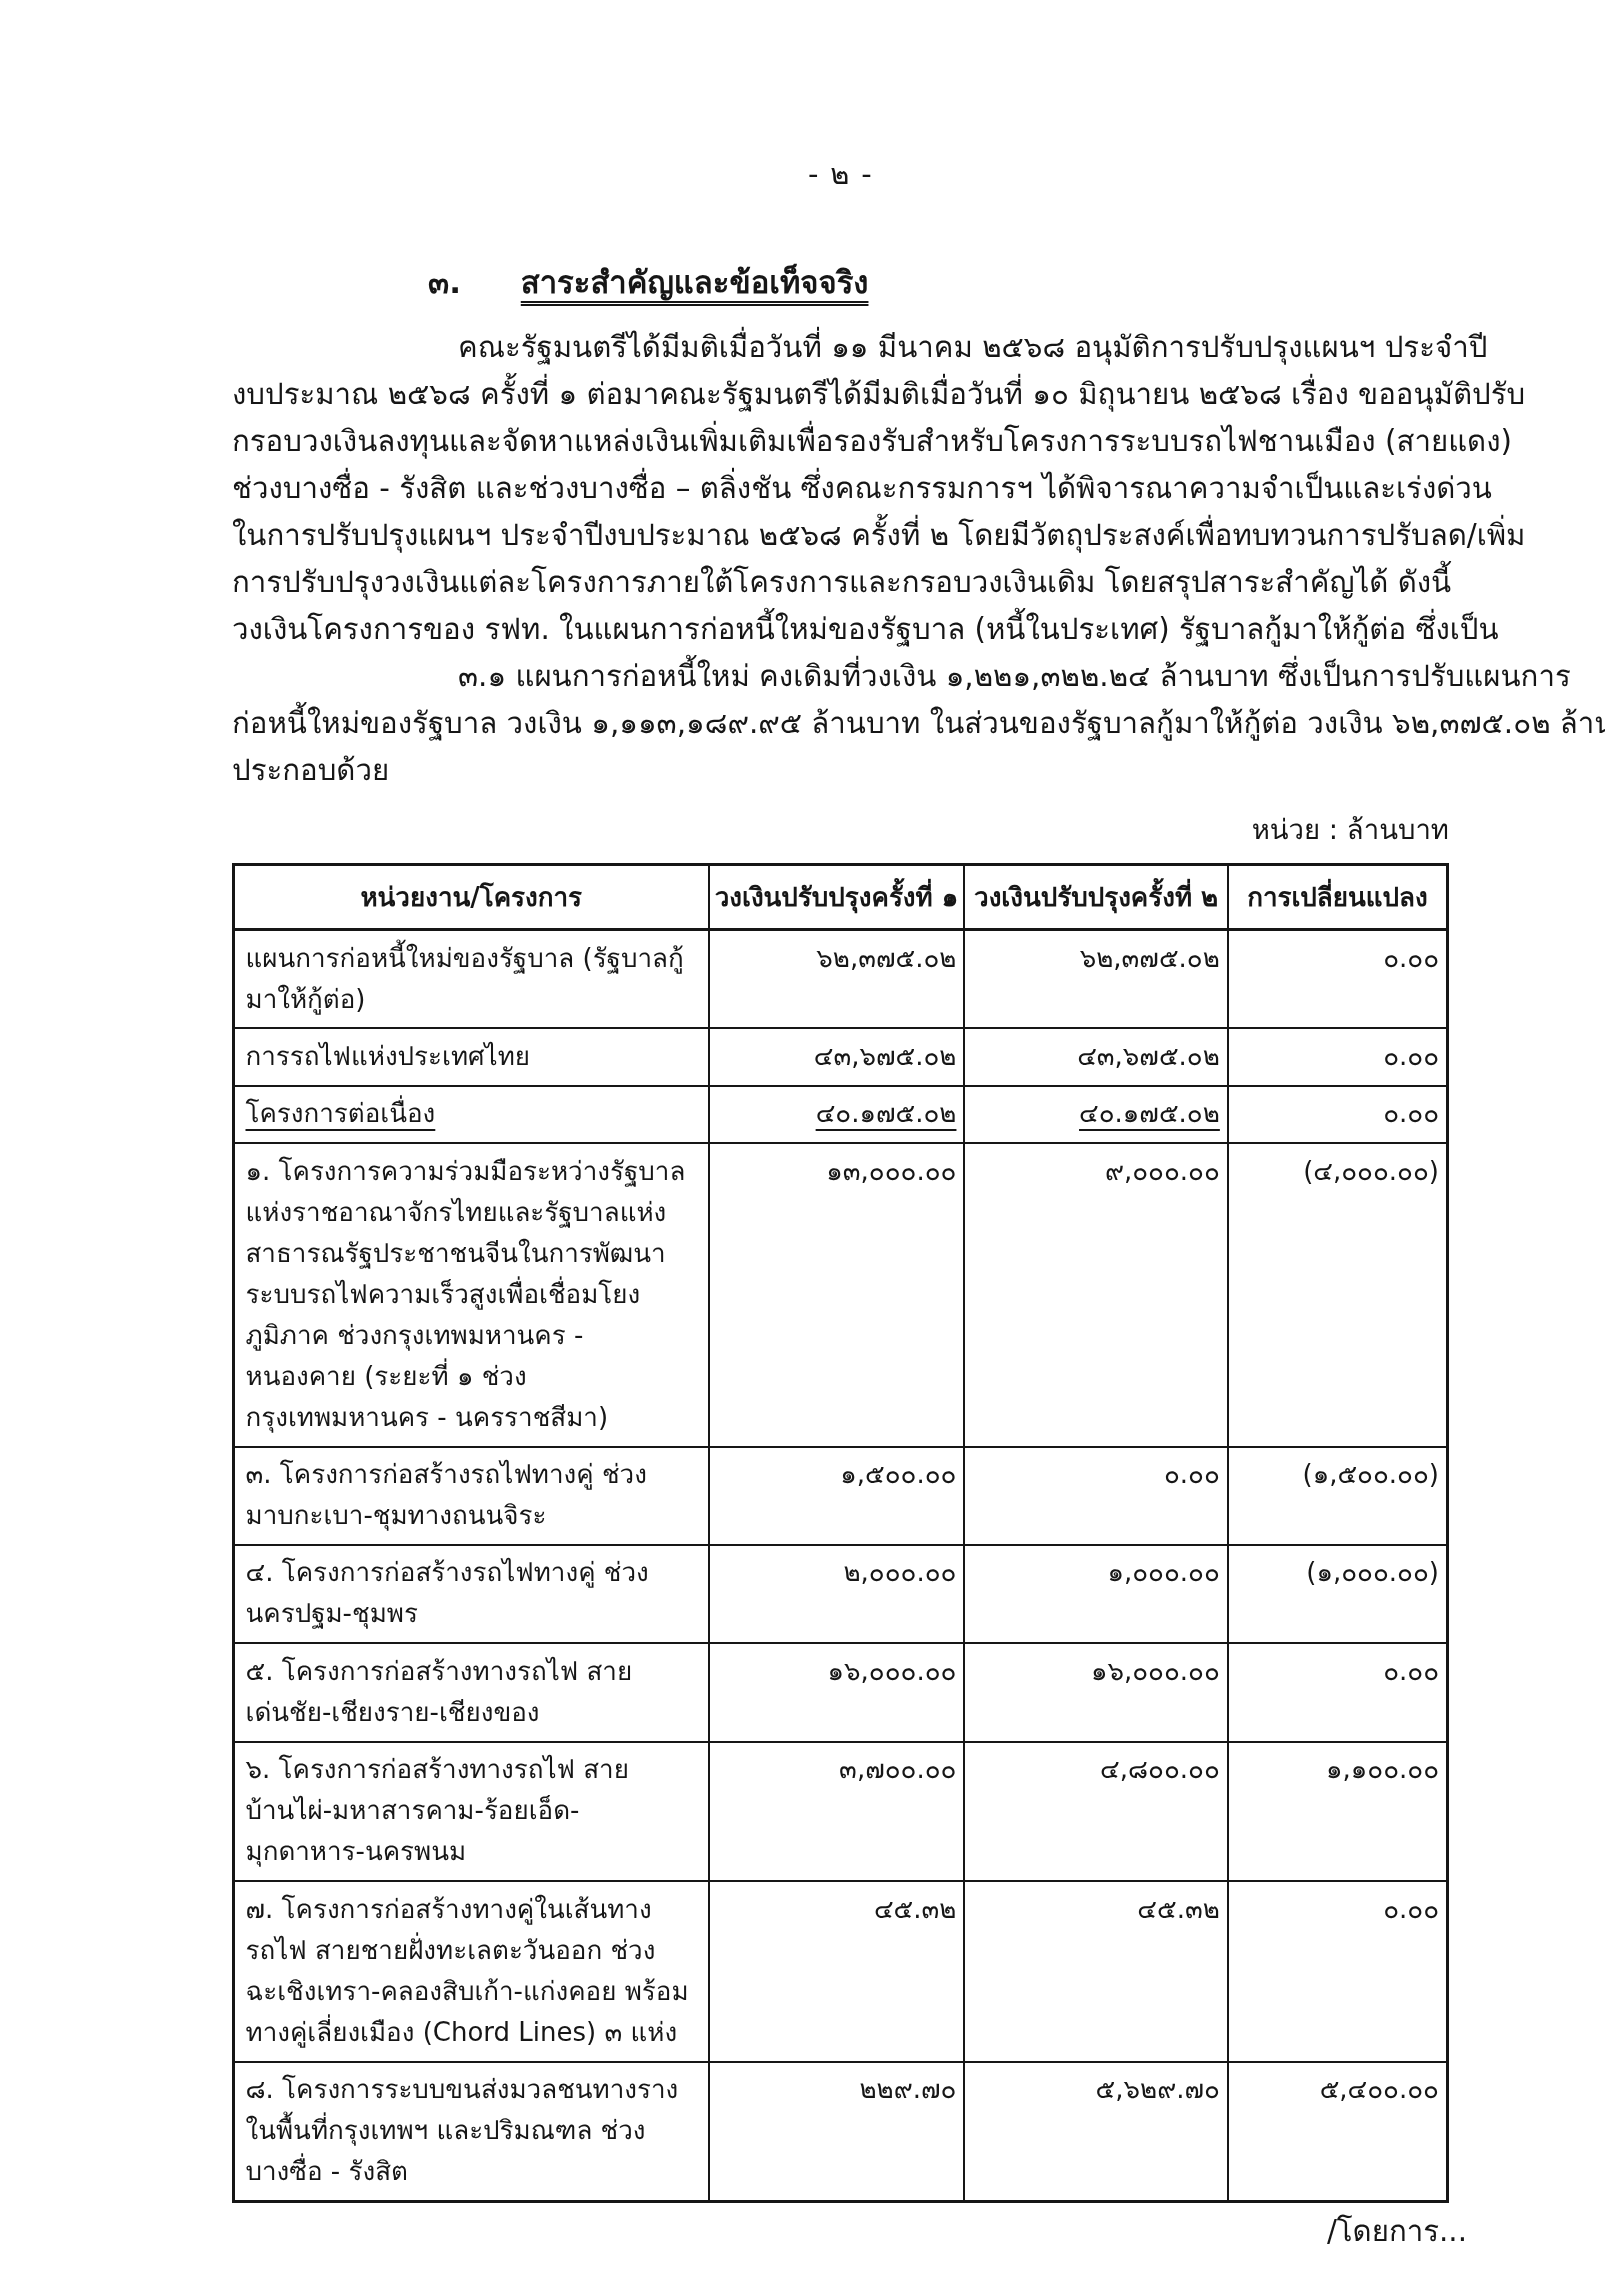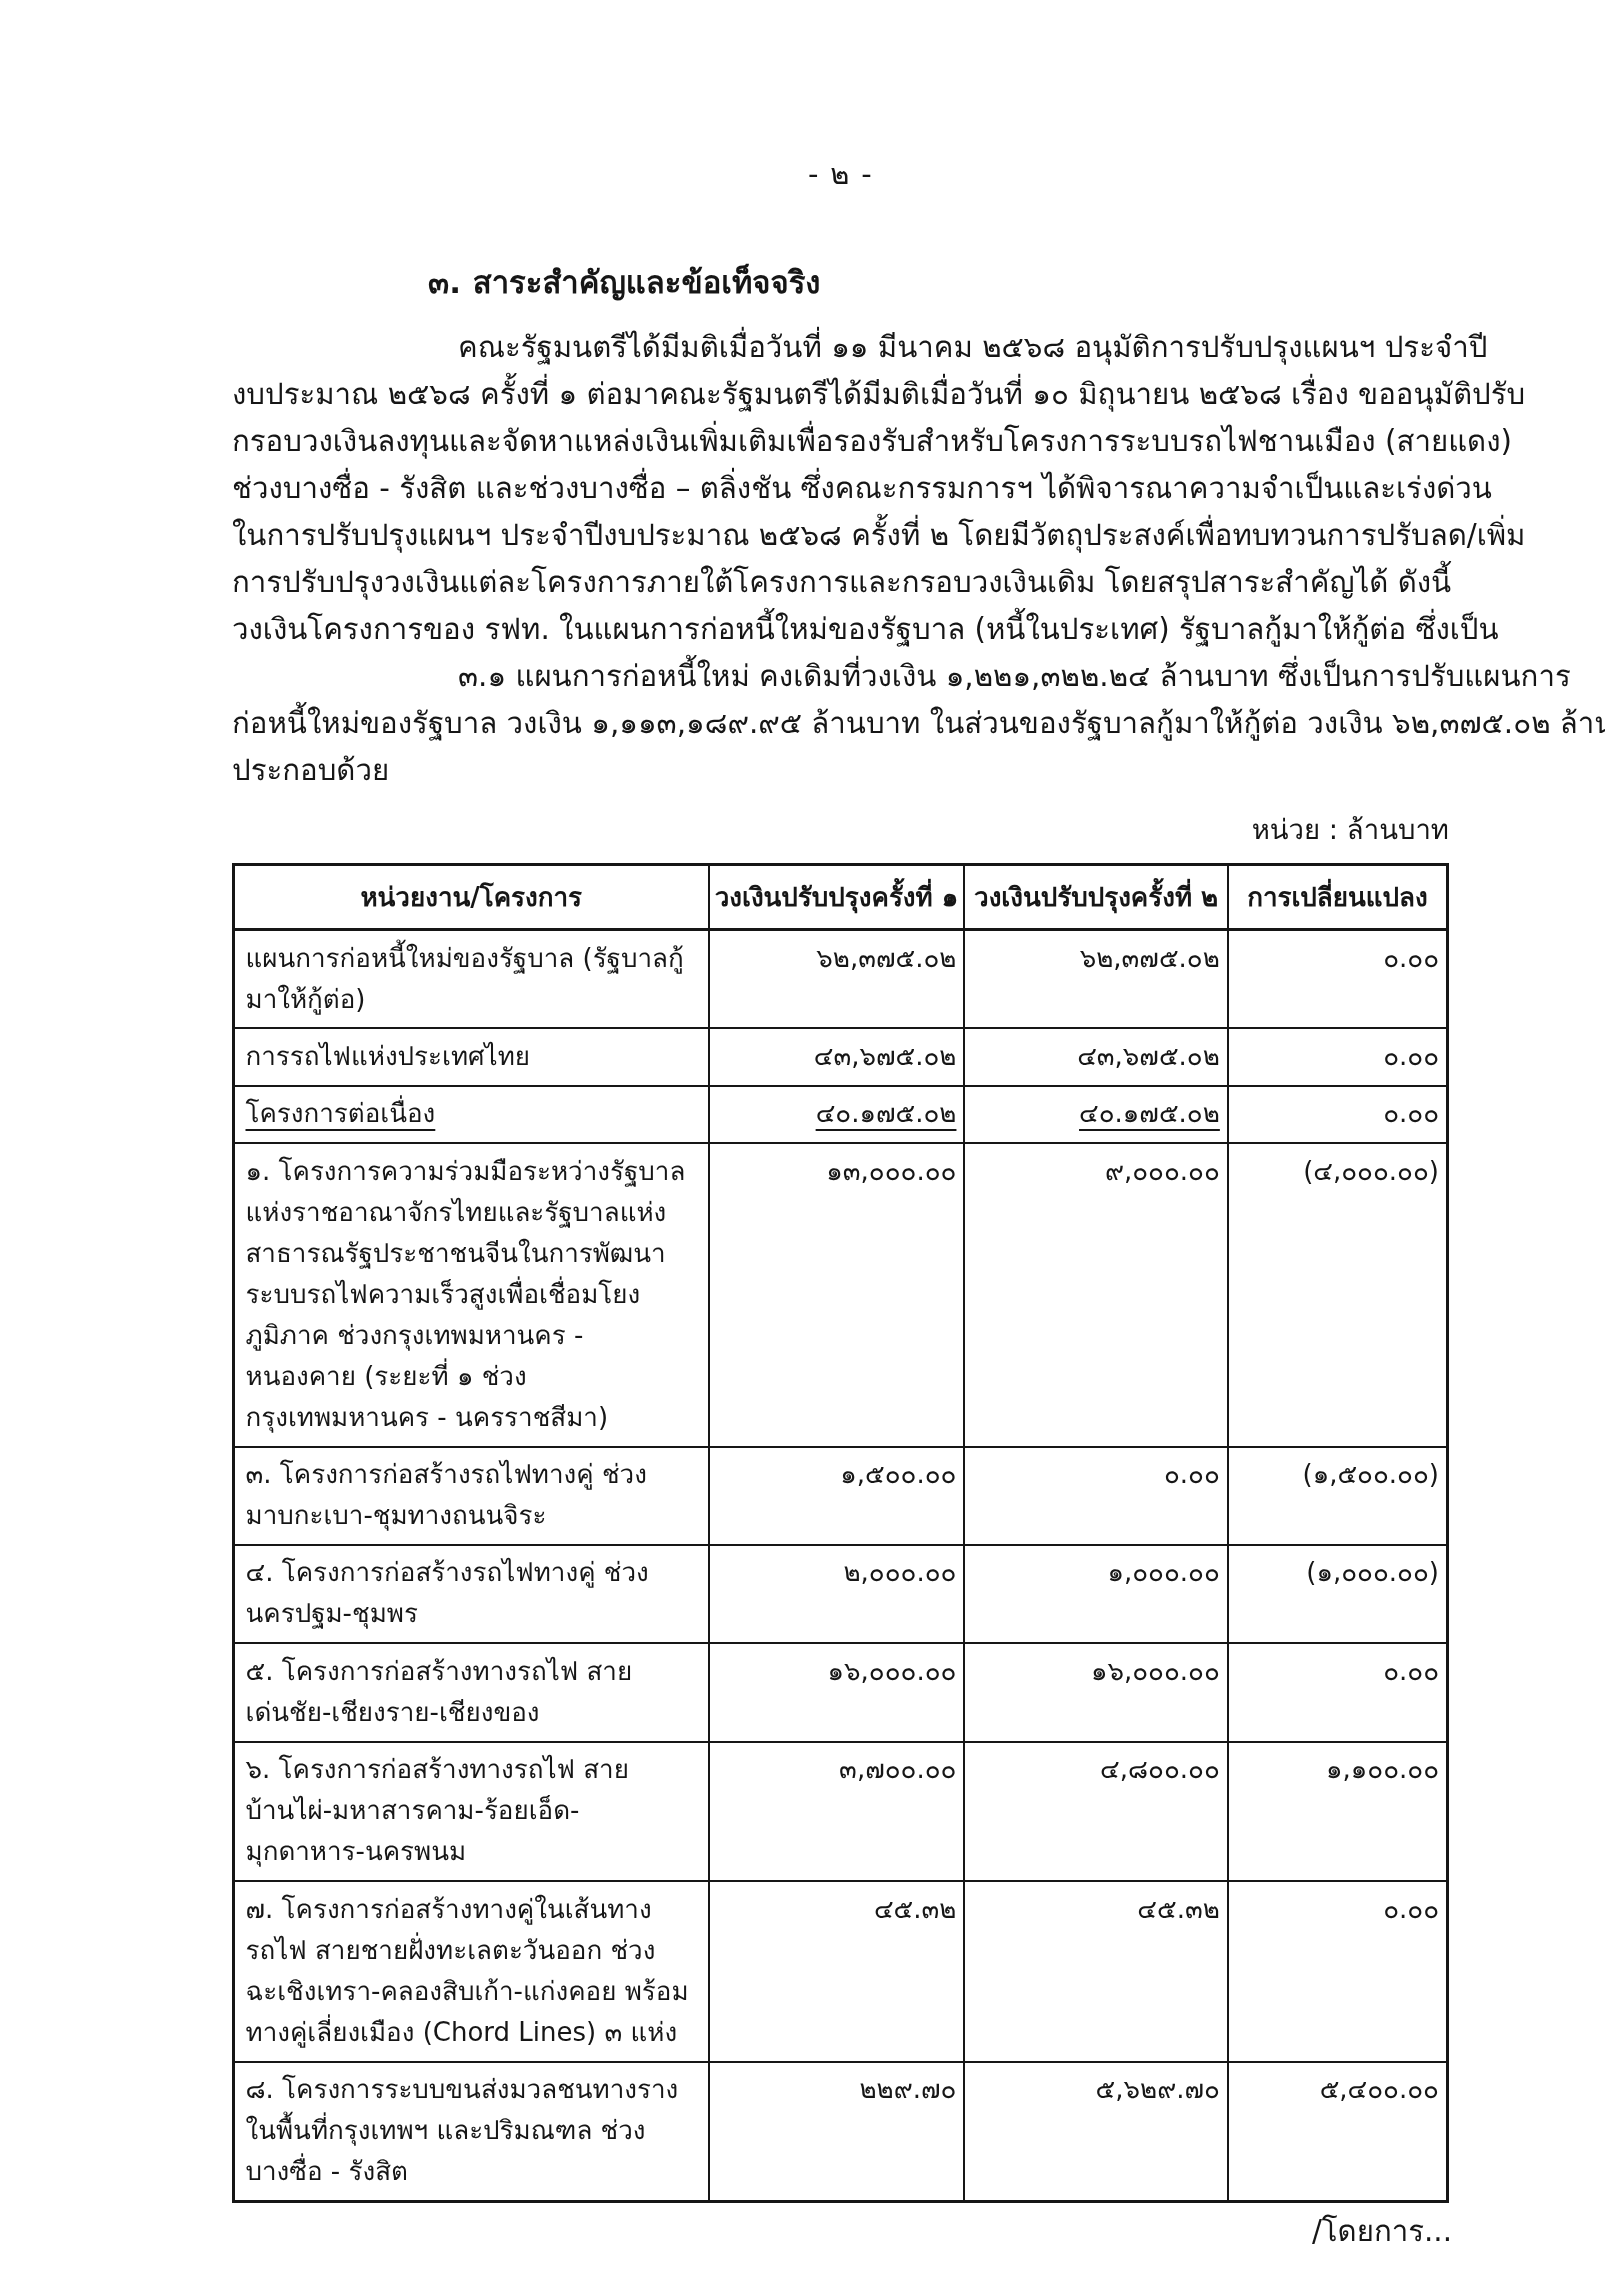--- a/index.html
+++ b/index.html
@@ -22,23 +22,25 @@
     margin-bottom: 60px;
   }
   .section-heading {
     font-size: 31px;
     font-weight: bold;
     margin-left: 196px;
     margin-bottom: 17px;
   }
   .section-heading .heading-num { margin-right: 11.8px; }
   .section-heading .heading-title {
+    text-decoration: underline;
     text-decoration-style: double;
     text-decoration-thickness: 2px;
     text-underline-offset: 7.9px;
+    margin-left: 48px;
   }
   .para { font-size: 29.4px; line-height: 47px; text-align: left; }
   .para .line { white-space: nowrap; }
   .para .first-line { padding-left: 226px; }
   .unit-label {
     text-align: right;
     font-size: 27.5px;
     margin-top: 13px;
     margin-bottom: 12px;
   }
@@ -69,21 +71,21 @@
   }
   table.budget td.name-cell { text-align: left; padding-right: 15.7px; }
   table.budget td.num-cell {
     text-align: right;
     padding-right: 7px;
     white-space: nowrap;
   }
   .ul { text-decoration: underline; text-decoration-thickness: 2px; text-underline-offset: 6.5px; }
   .continuation {
     position: absolute;
-    right: 154px;
+    right: 139px;
     bottom: 41px;
     font-size: 29.4px;
   }
 </style>
 </head>
 <body>
 
 <div class="page">
 
   <div class="page-number">- ๒ -</div>

